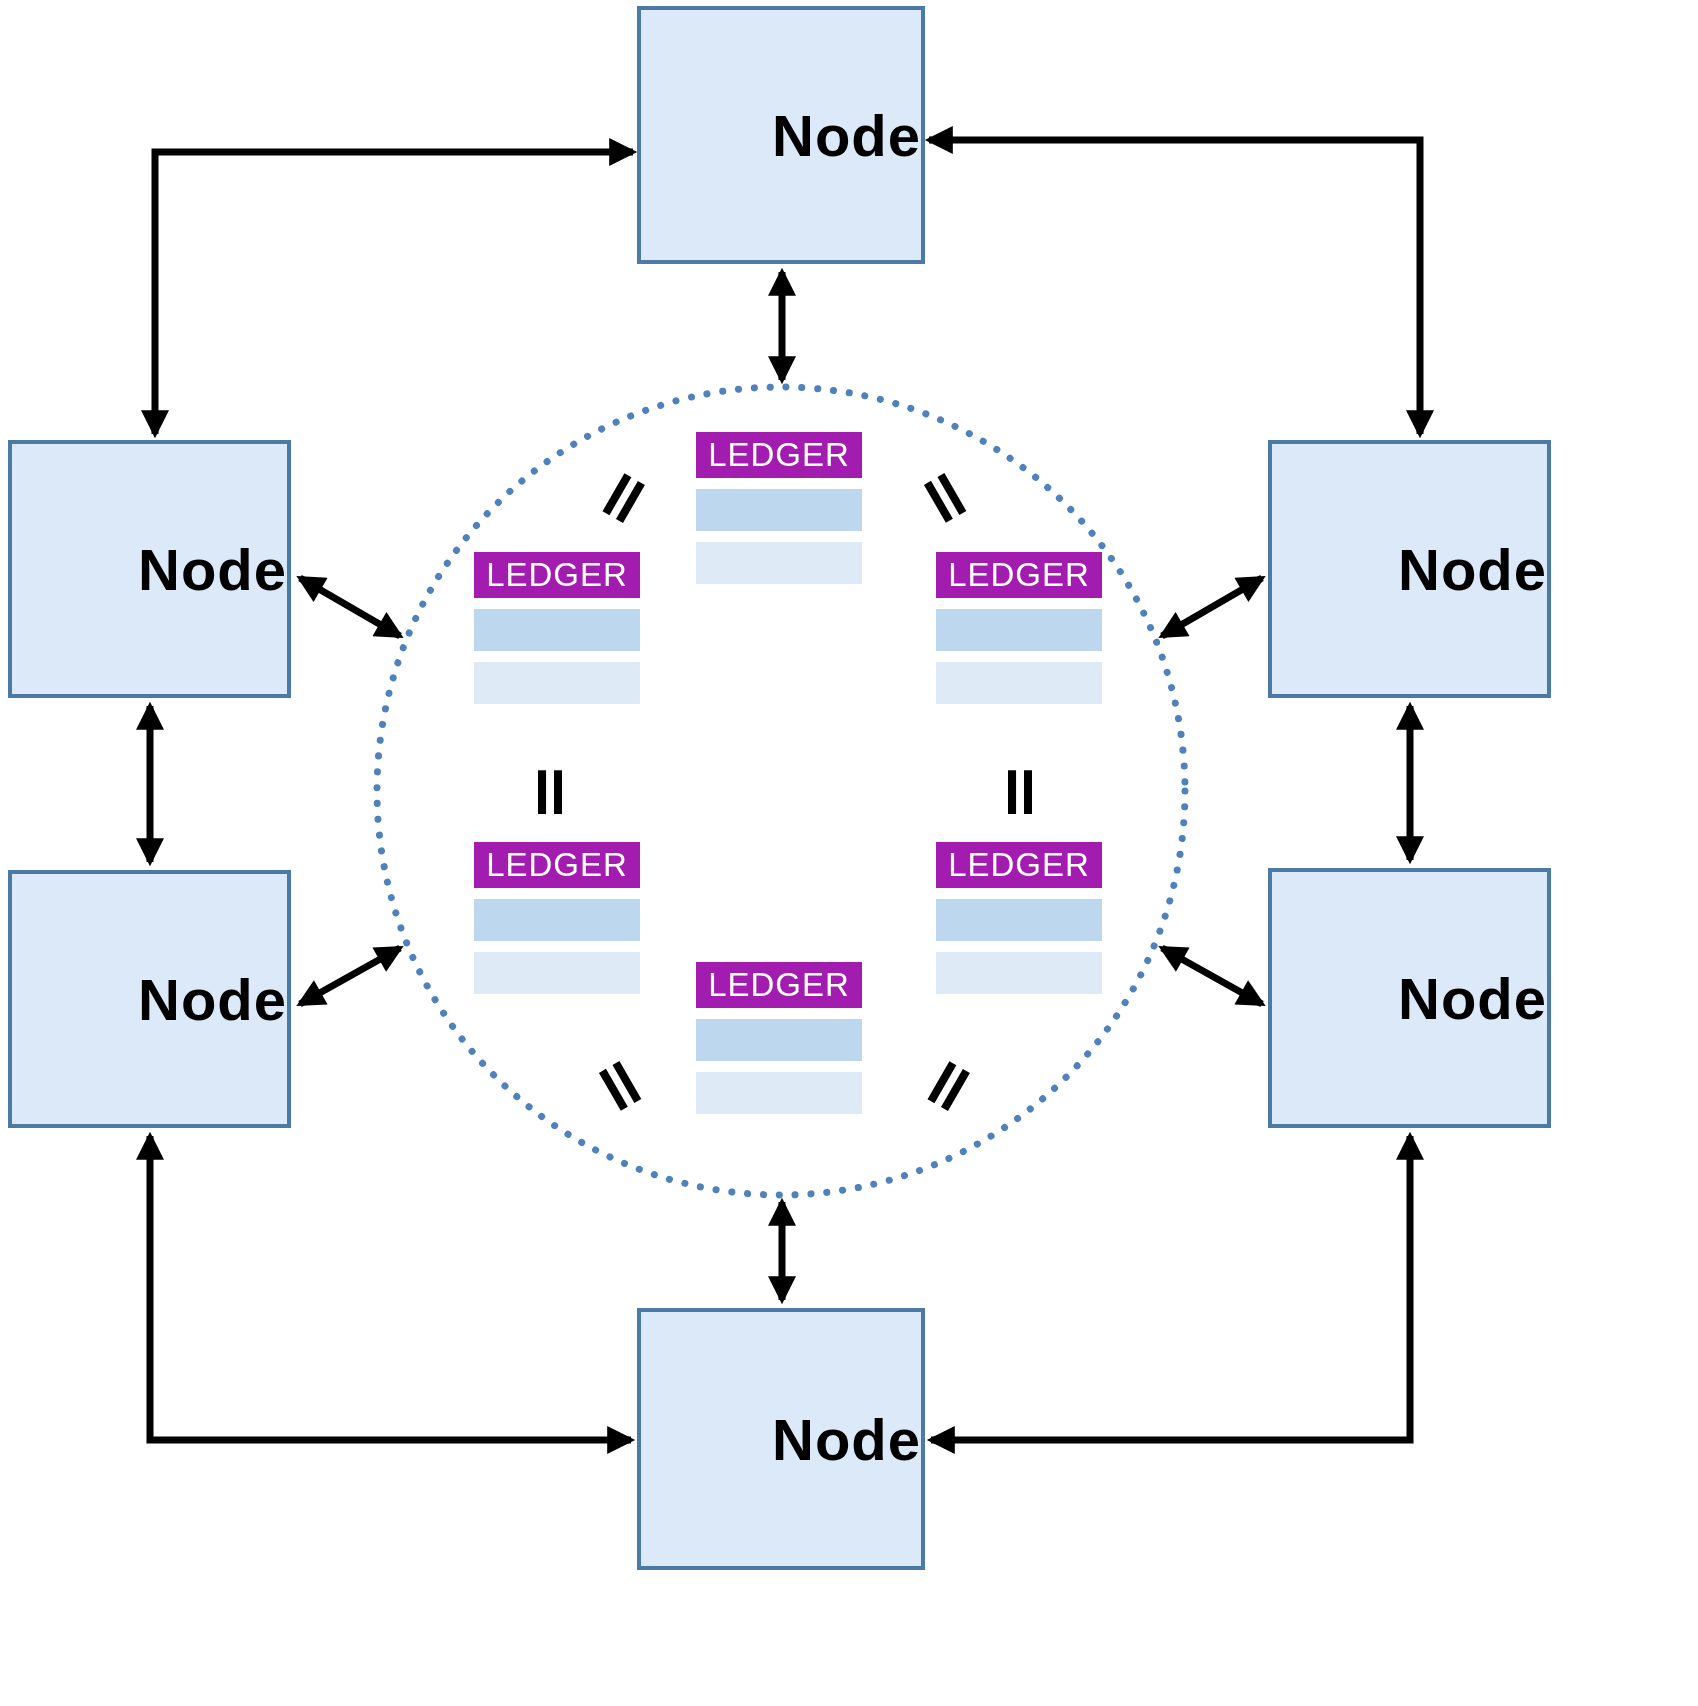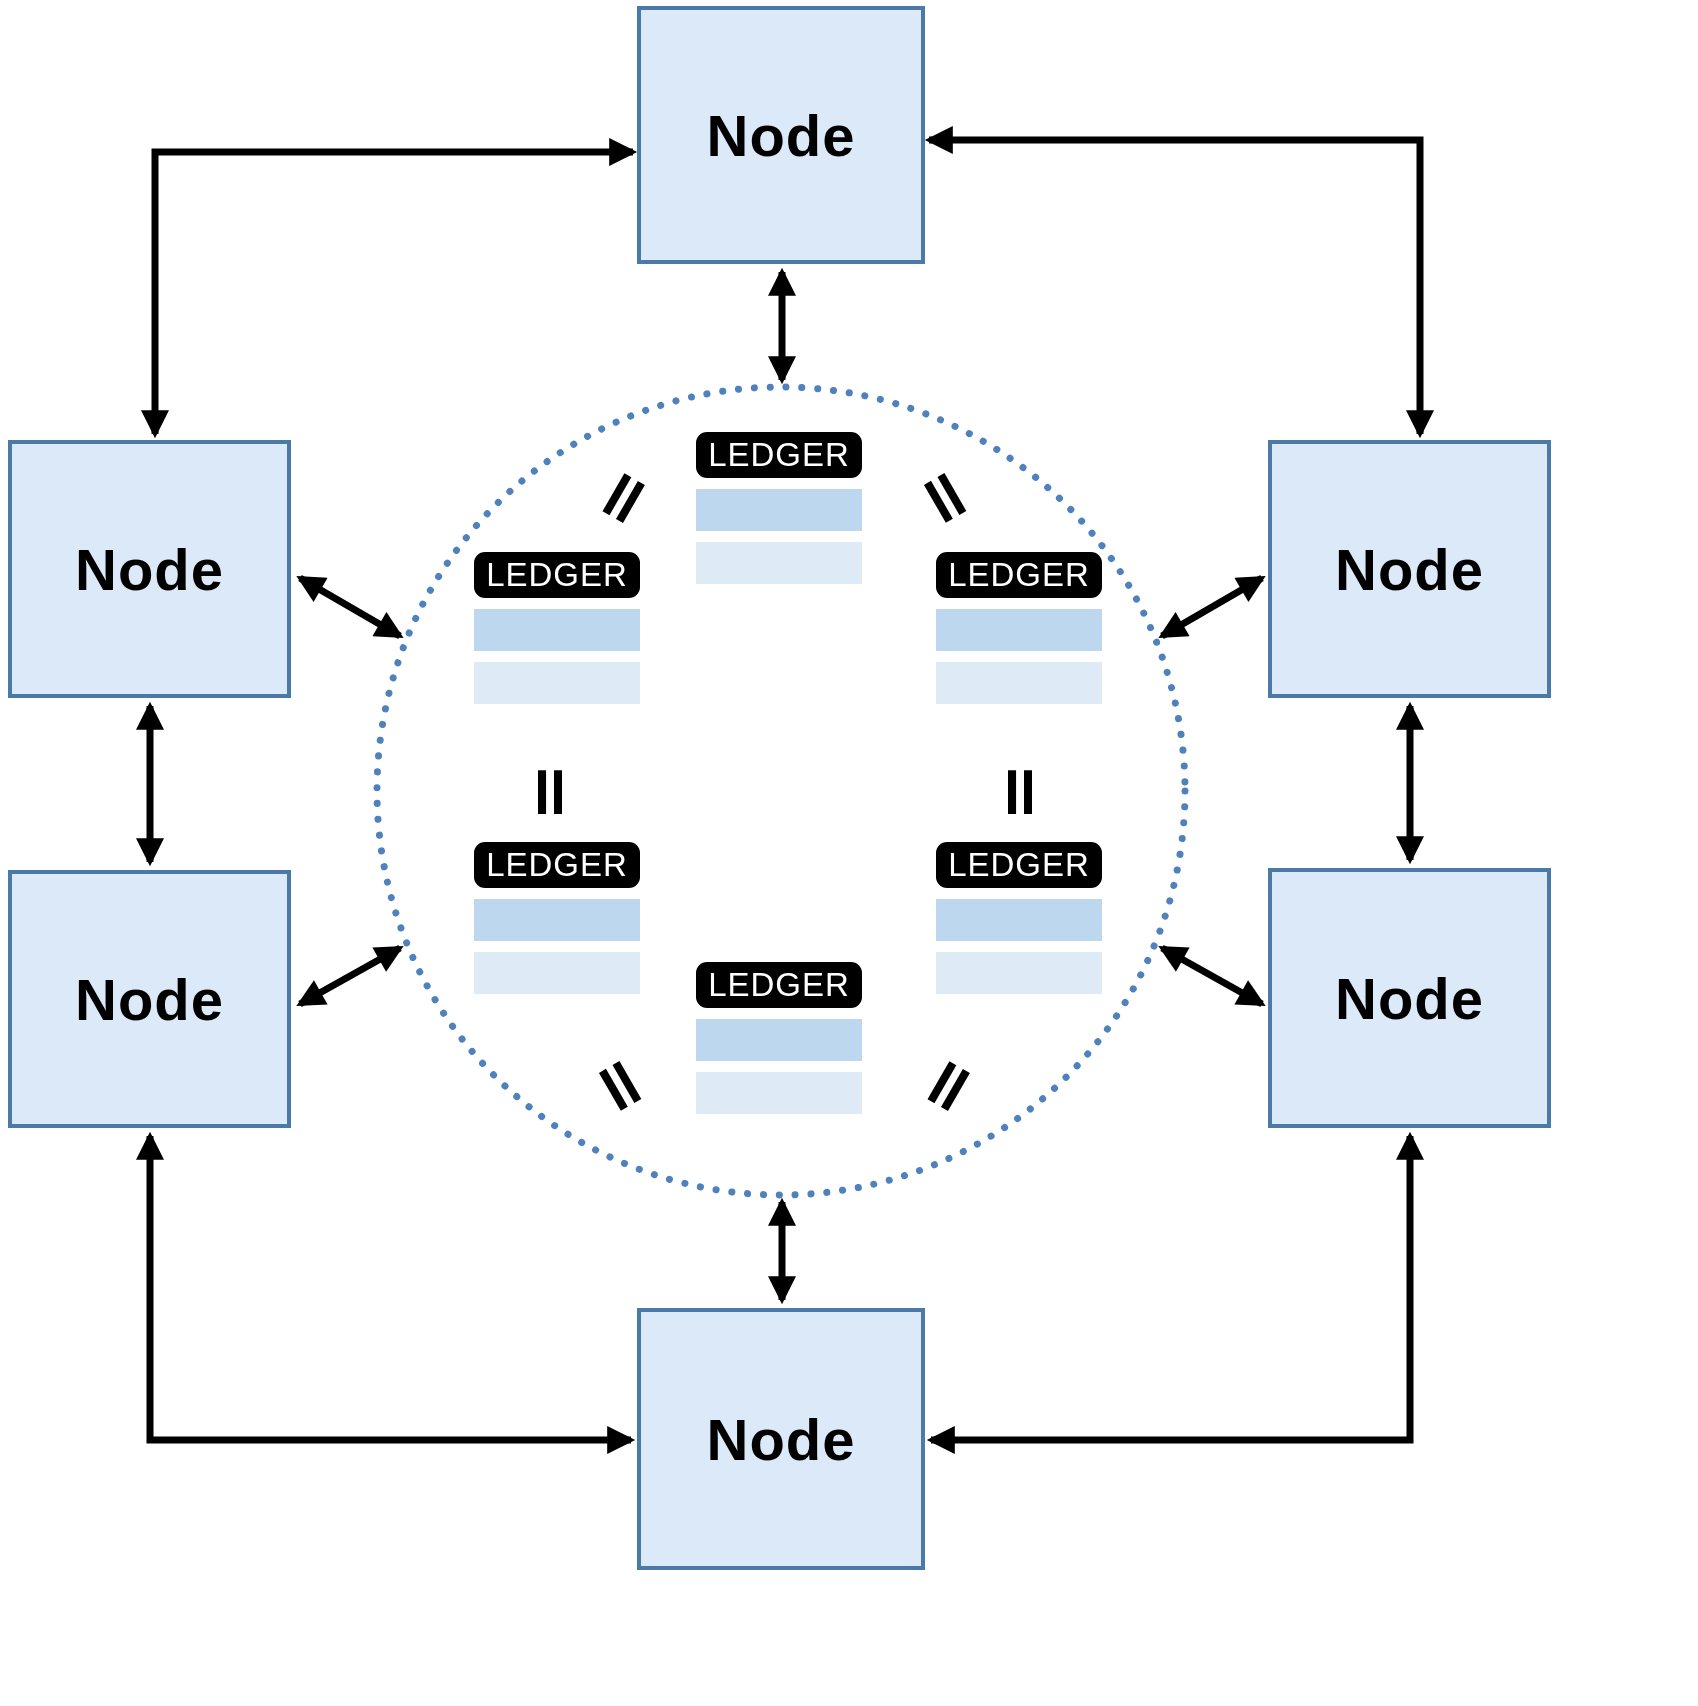--- a/index.html
+++ b/index.html
@@ -21,21 +21,21 @@
     z-index: 1;
   }
   .node-box {
     position: absolute;
     z-index: 2;
     background: #dce9f8;
     border: 4px solid #4a7aa5;
     box-sizing: border-box;
     display: flex;
     align-items: center;
-    justify-content: center;
+    justify-content: flex-end;
   }
   .node-label {
     font-size: 58px;
     font-weight: 700;
     color: #000000;
     letter-spacing: 1px;
   }
   .node-top         { left: 637px;  top: 6px;    width: 288px; height: 258px; }
   .node-left-upper  { left: 8px;    top: 440px;  width: 283px; height: 258px; }
   .node-left-lower  { left: 8px;    top: 870px;  width: 283px; height: 258px; }
@@ -43,29 +43,28 @@
   .node-right-lower { left: 1268px; top: 868px;  width: 283px; height: 260px; }
   .node-bottom      { left: 637px;  top: 1308px; width: 288px; height: 262px; }
 
   .ledger {
     position: absolute;
     z-index: 2;
     width: 166px;
   }
   .ledger-header {
     height: 46px;
-    background: #000000;
+    background: #a21caf;
     color: #ffffff;
     font-size: 33px;
     font-weight: 400;
     letter-spacing: 1px;
     display: flex;
     align-items: center;
     justify-content: center;
-    border-radius: 11px;
   }
   .ledger-row {
     height: 42px;
     margin-top: 11px;
   }
   .row-medium { background: #bdd7ee; }
   .row-light  { background: #deebf7; }
 
   .ledger-top         { left: 696px; top: 432px; }
   .ledger-upper-left  { left: 474px; top: 552px; }

